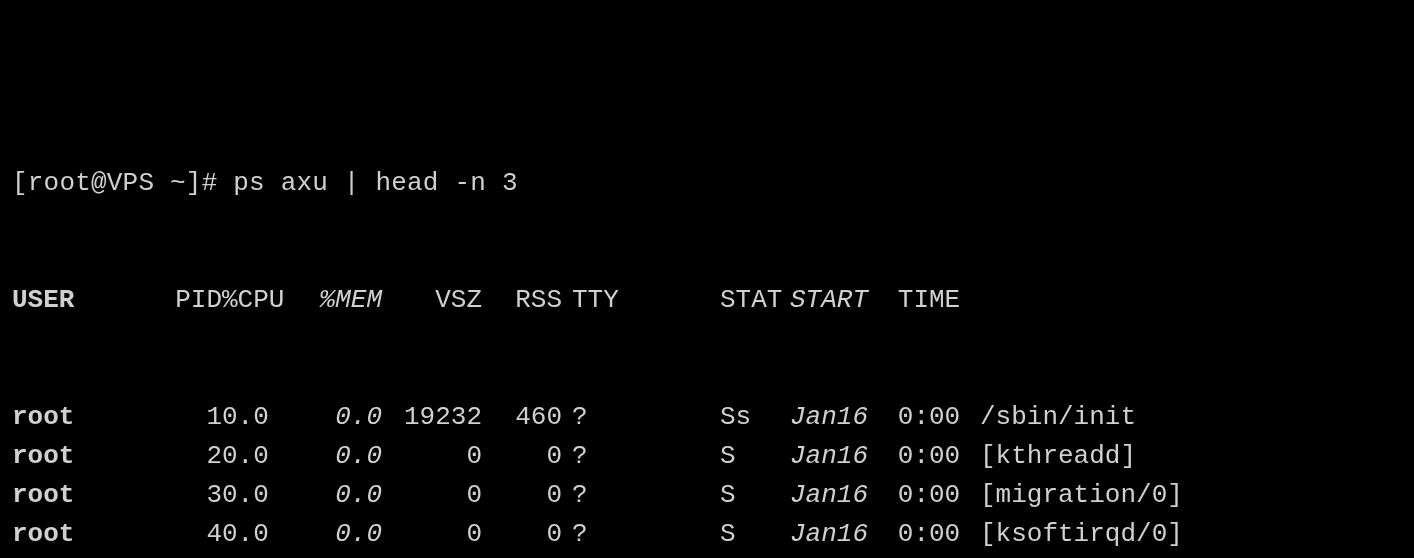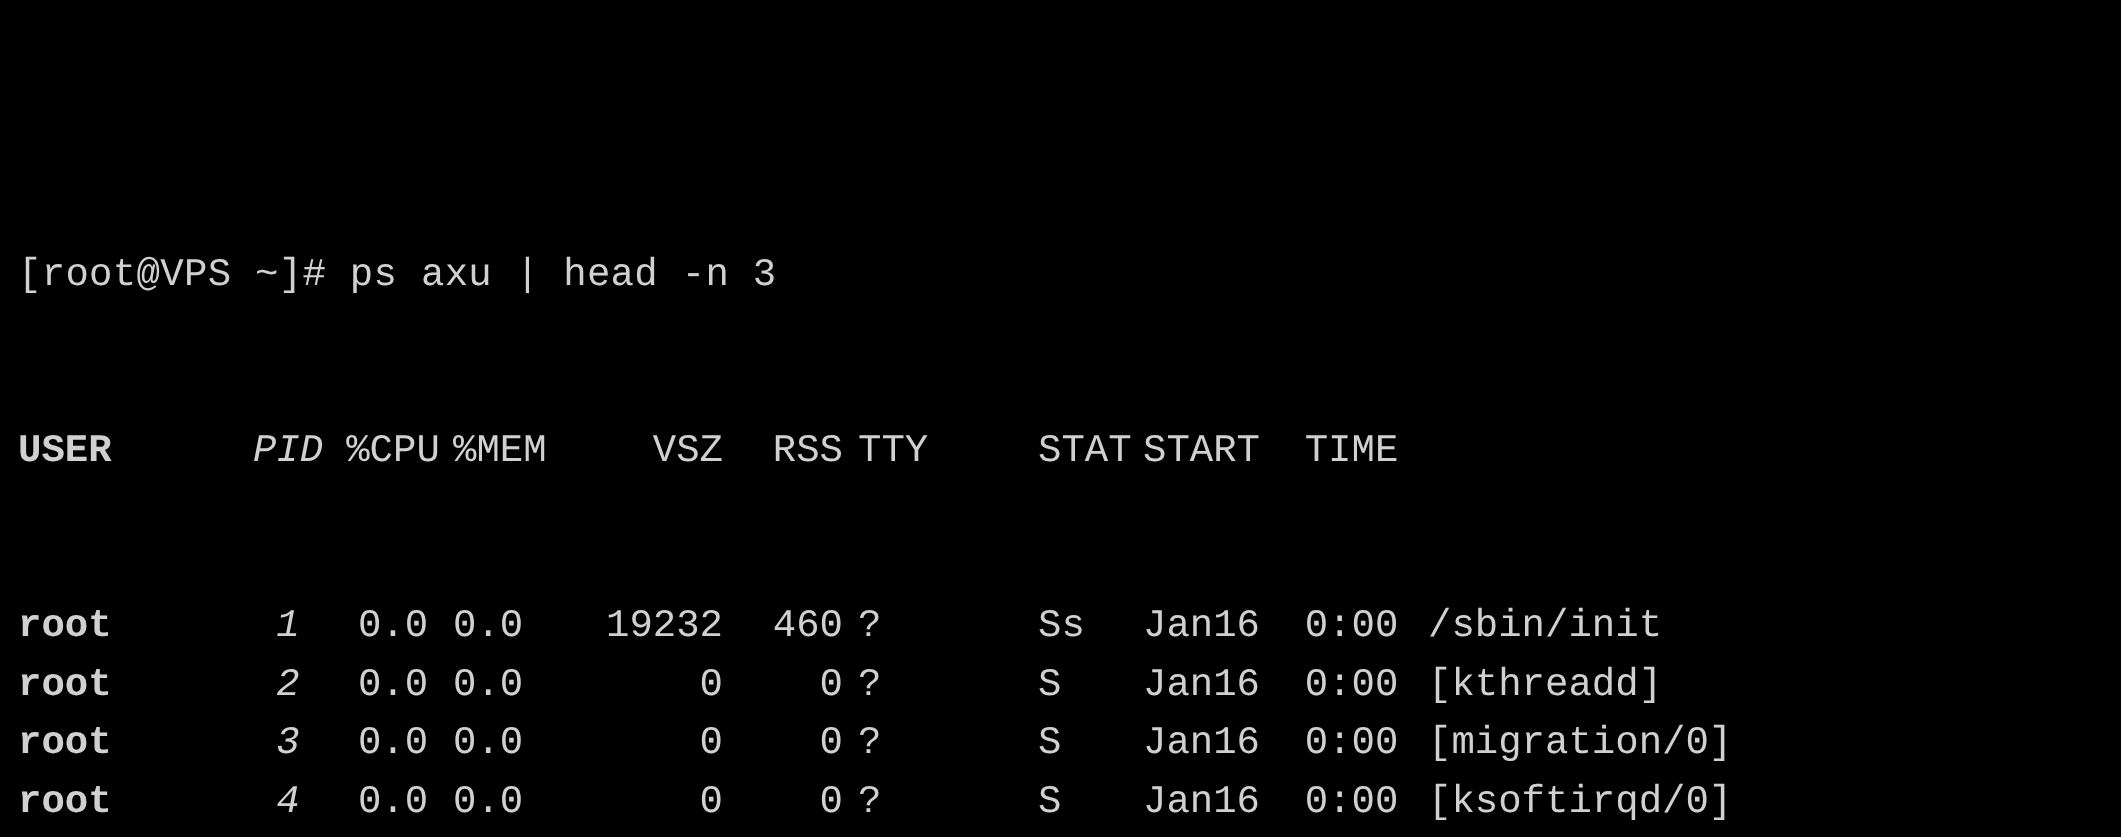--- a/index.html
+++ b/index.html
@@ -15,29 +15,29 @@
       overflow: hidden;
       white-space: pre;
     }
     .prompt-line {
       letter-spacing: 0.2px;
     }
     .header-line, .row {
       display: flex;
     }
     .col-user   { width: 150px; text-align: left; font-weight: bold; }
-    .col-pid    { width:  60px; text-align: center; font-style: italic; }
-    .col-cpu    { width:  80px; text-align: center; }
-    .col-mem    { width:  80px; text-align: left; }
+    .col-pid    { width:  60px; text-align: right; }
+    .col-cpu    { width:  80px; text-align: left; }
+    .col-mem    { width:  80px; text-align: right; font-style: italic; }
     .col-vsz    { width: 100px; text-align: right; }
     .col-rss    { width:  80px; text-align: right; }
     .col-tty    { width:  40px; text-align: left; padding-left: 10px; }
     .col-gap    { width:  90px; }
-    .col-stat   { width:  70px; text-align: left; }
-    .col-start  { width: 100px; text-align: left; }
+    .col-stat   { width:  70px; text-align: left; margin-left: 28px; }
+    .col-start  { width: 100px; text-align: left; font-style: italic; }
     .col-time   { width:  90px; text-align: center; padding-right: 12px; }
     .col-cmd    { flex: 1; text-align: left; }
   </style>
 </head>
 <body>
 
 
 
 <div class="prompt-line">[root@VPS ~]# ps axu | head -n 3</div>
 

